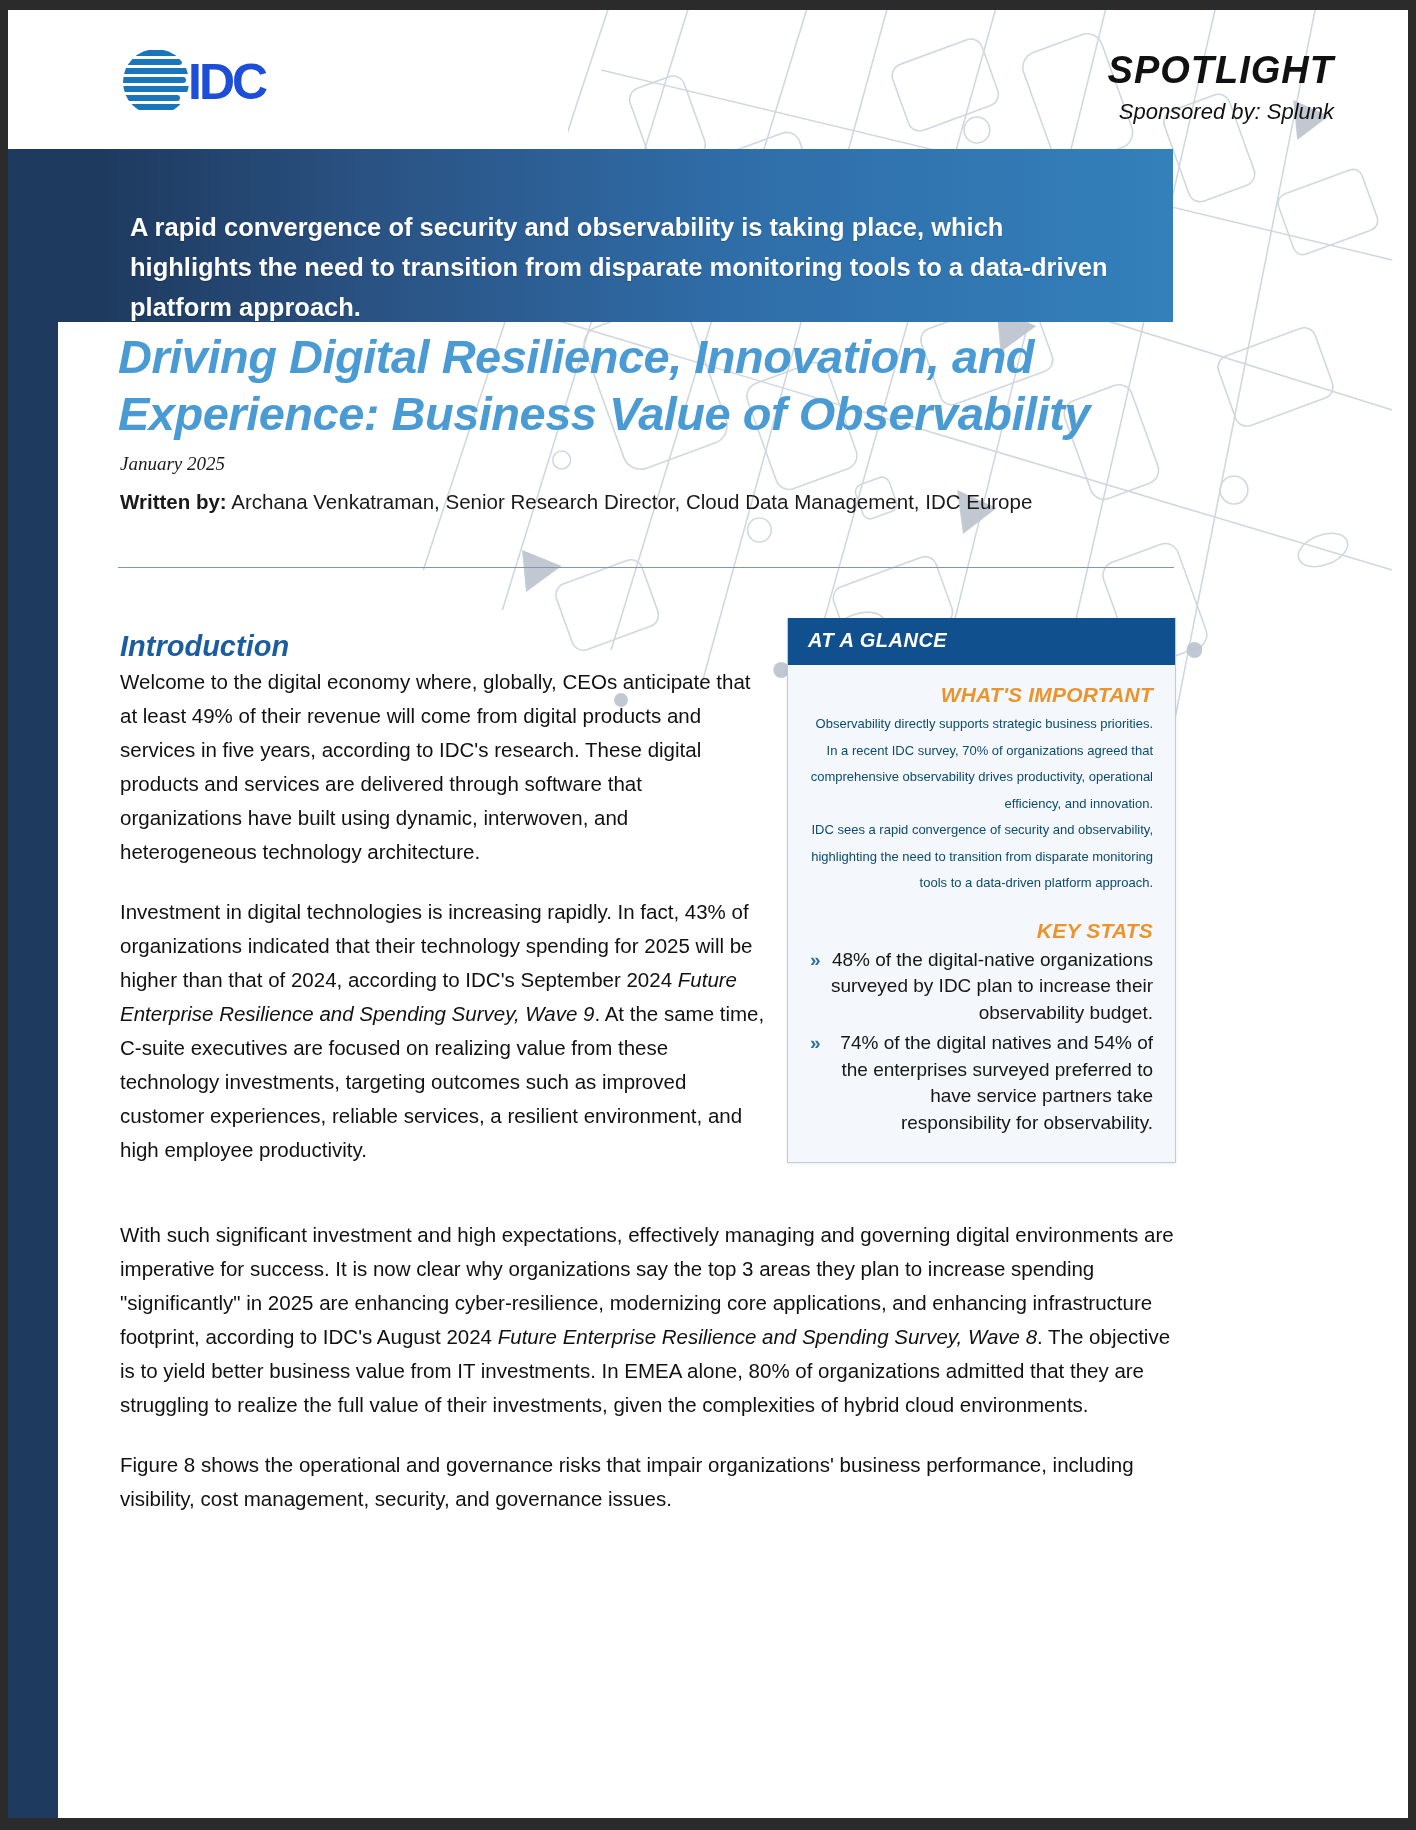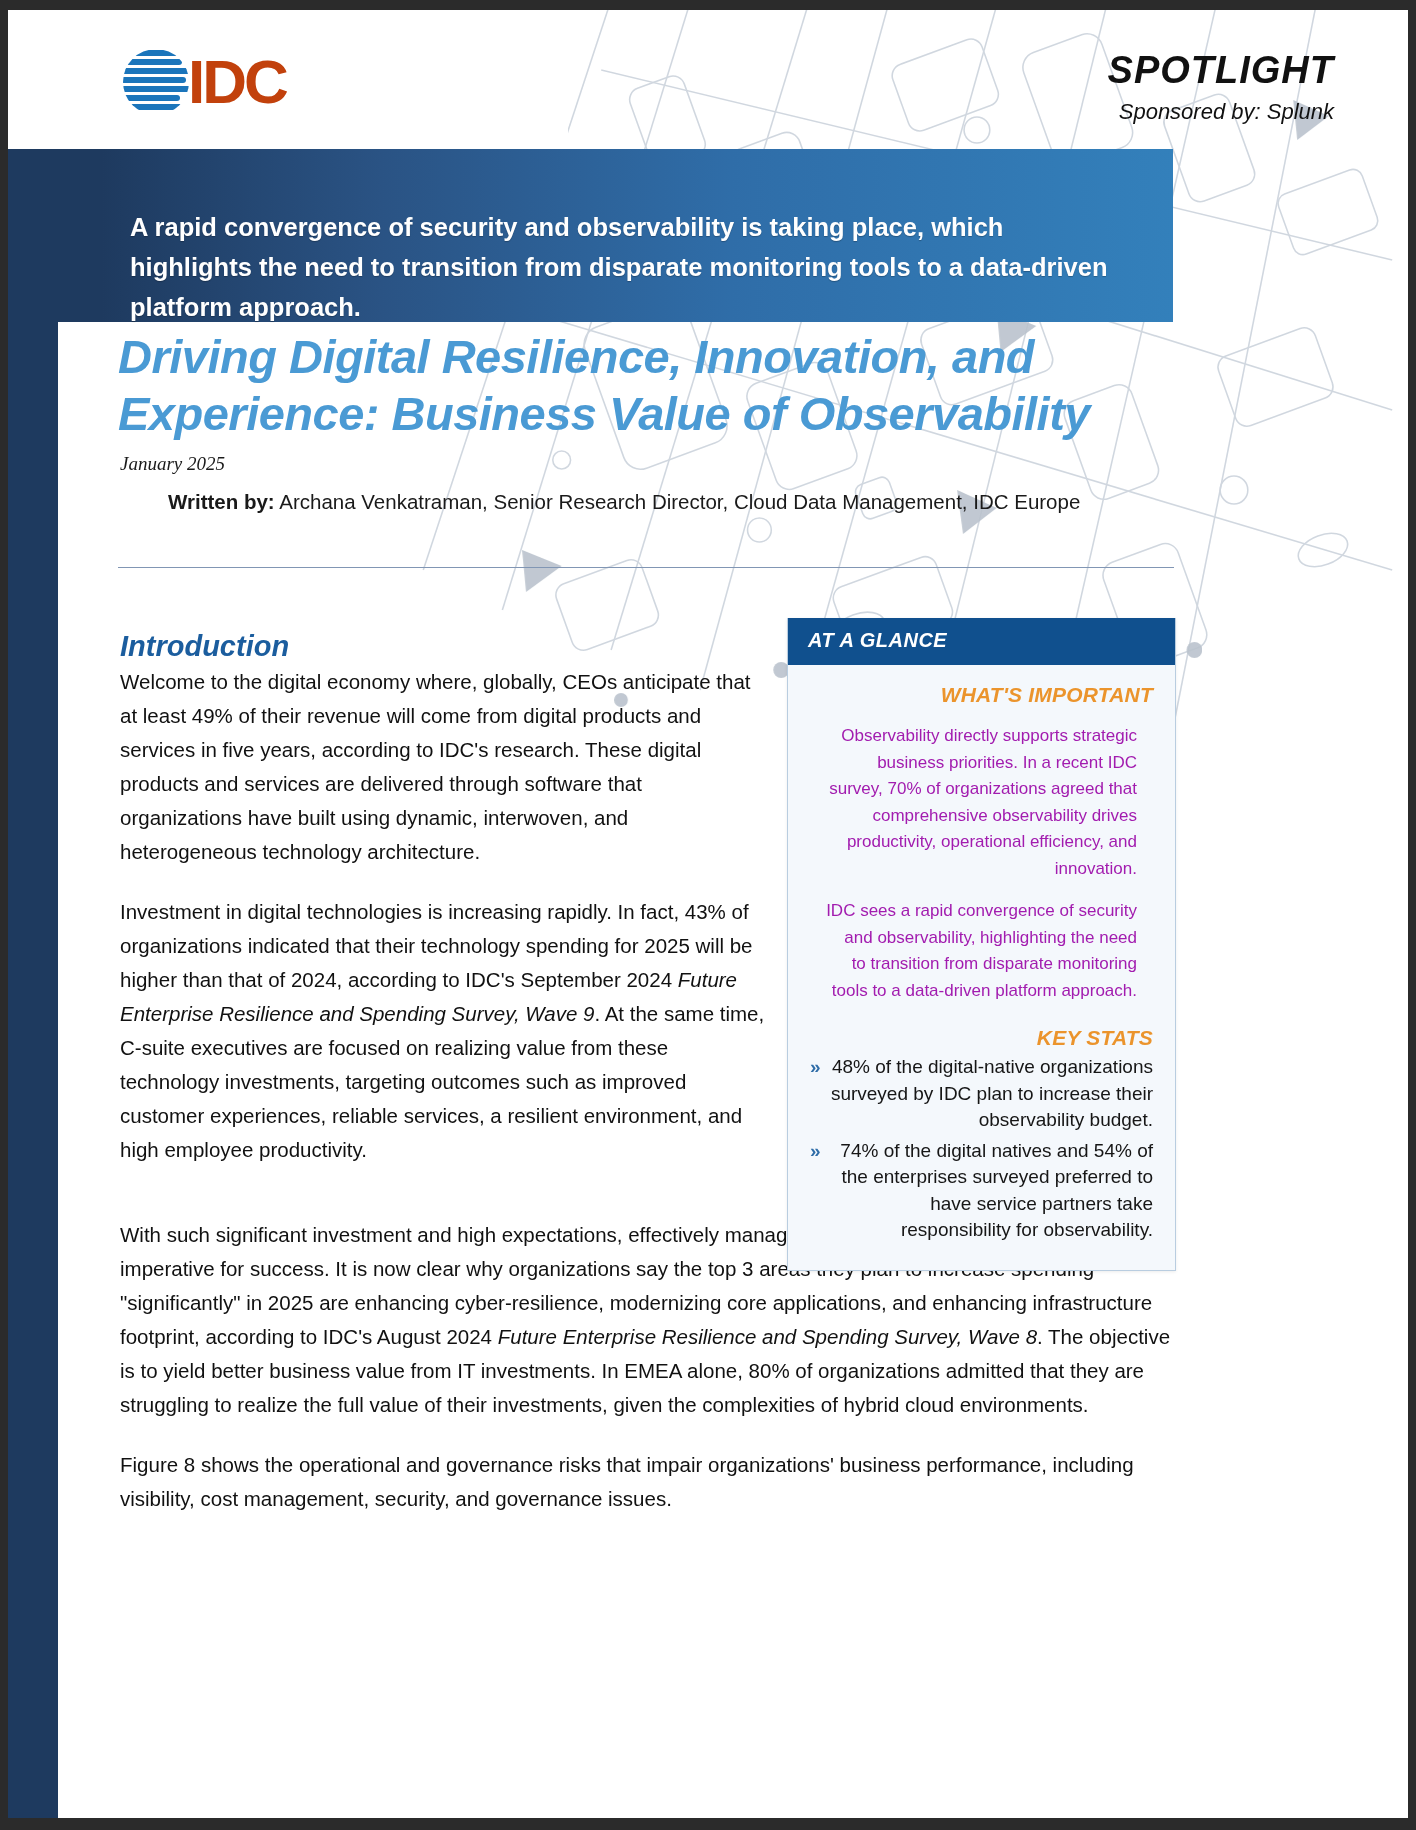--- a/index.html
+++ b/index.html
@@ -41,21 +41,21 @@
   }
   .topbar-white{
     position:absolute;left:0;top:0;width:560px;height:139px;background:#fff;
   }
   .idc-logo{
     position:absolute;left:112px;top:36px;display:flex;align-items:center;
   }
   .idc-mark{width:72px;height:72px;display:block;}
   .idc-word{
     font-family:"Liberation Sans", sans-serif;
-    font-size:62px;font-weight:bold;color:#c2410c;letter-spacing:-3px;
+    font-size:50px;font-weight:bold;color:#1d4ed8;letter-spacing:-3px;
     line-height:72px;margin-left:-4px;
   }
   .spotlight-block{
     position:absolute;right:74px;top:38px;text-align:right;z-index:5;
   }
   .spotlight{
     font-family:"Liberation Sans", sans-serif;
     font-weight:bold;font-style:italic;font-size:38px;color:#111;
     letter-spacing:1px;line-height:44px;
   }
@@ -86,21 +86,21 @@
     letter-spacing:-0.5px;
   }
   .pubdate{
     position:absolute;left:112px;top:443px;z-index:5;
     font-family:Liberation Serif, serif;
     font-style:italic;font-size:19px;color:#1a1a1a;
   }
   .byline{
     position:absolute;left:112px;top:480px;z-index:5;
     font-family:"Liberation Sans", sans-serif;
-    font-size:20.5px;color:#1a1a1a;margin-left:48px;
+    font-size:20.5px;color:#1a1a1a;
   }
   .byline b{font-weight:bold;}
 
   .rule{
     position:absolute;left:110px;top:557px;width:1056px;height:1px;
     background:#8196b4;z-index:5;
   }
 
   
   .content{position:absolute;left:0;top:0;right:0;bottom:0;z-index:5;}
@@ -142,21 +142,21 @@
   }
   .glance-body{padding:18px 22px 26px 22px;text-align:right;}
   .glance-sub{
     font-family:"Liberation Sans", sans-serif;
     font-style:italic;font-weight:bold;font-size:21px;color:#eb942c;
     margin:0 0 4px 0;letter-spacing:.2px;
   }
   .glance-sub.second{margin-top:22px;}
   .glance-p{
     font-family:"Liberation Sans", sans-serif;
-    font-size:17px;line-height:26.5px;color:#a21caf;margin:16px;
+    font-size:13px;line-height:26.5px;color:#0c4a6e;margin:0;
   }
   .glance-p + .glance-p{margin-top:0;}
   .stat{
     display:flex;gap:8px;
     font-family:"Liberation Sans", sans-serif;
     font-size:19px;line-height:26.5px;color:#161616;margin-top:4px;
   }
   .stat .chev{color:#2f6da8;font-weight:bold;flex:0 0 auto;}
   .stat .txt{flex:1 1 auto;}
 </style>

